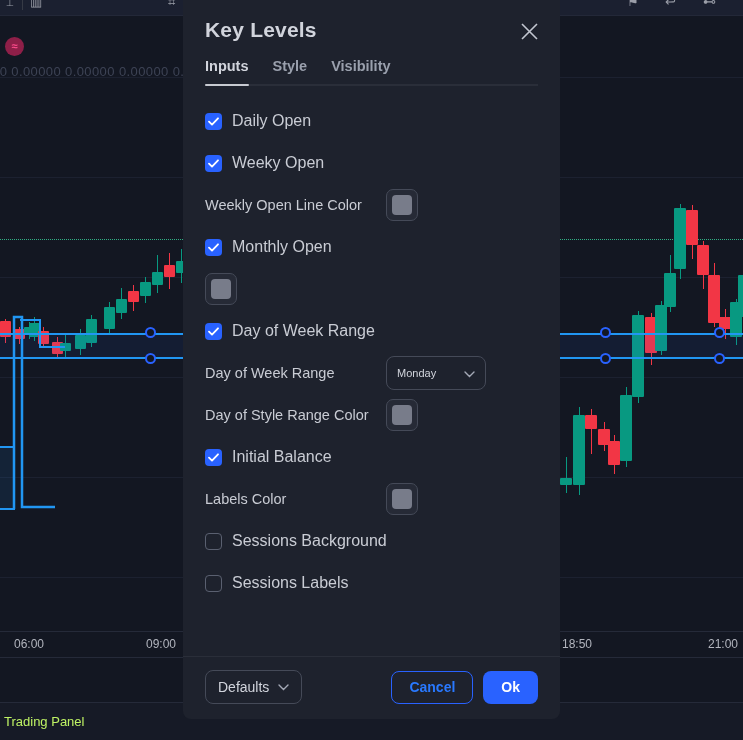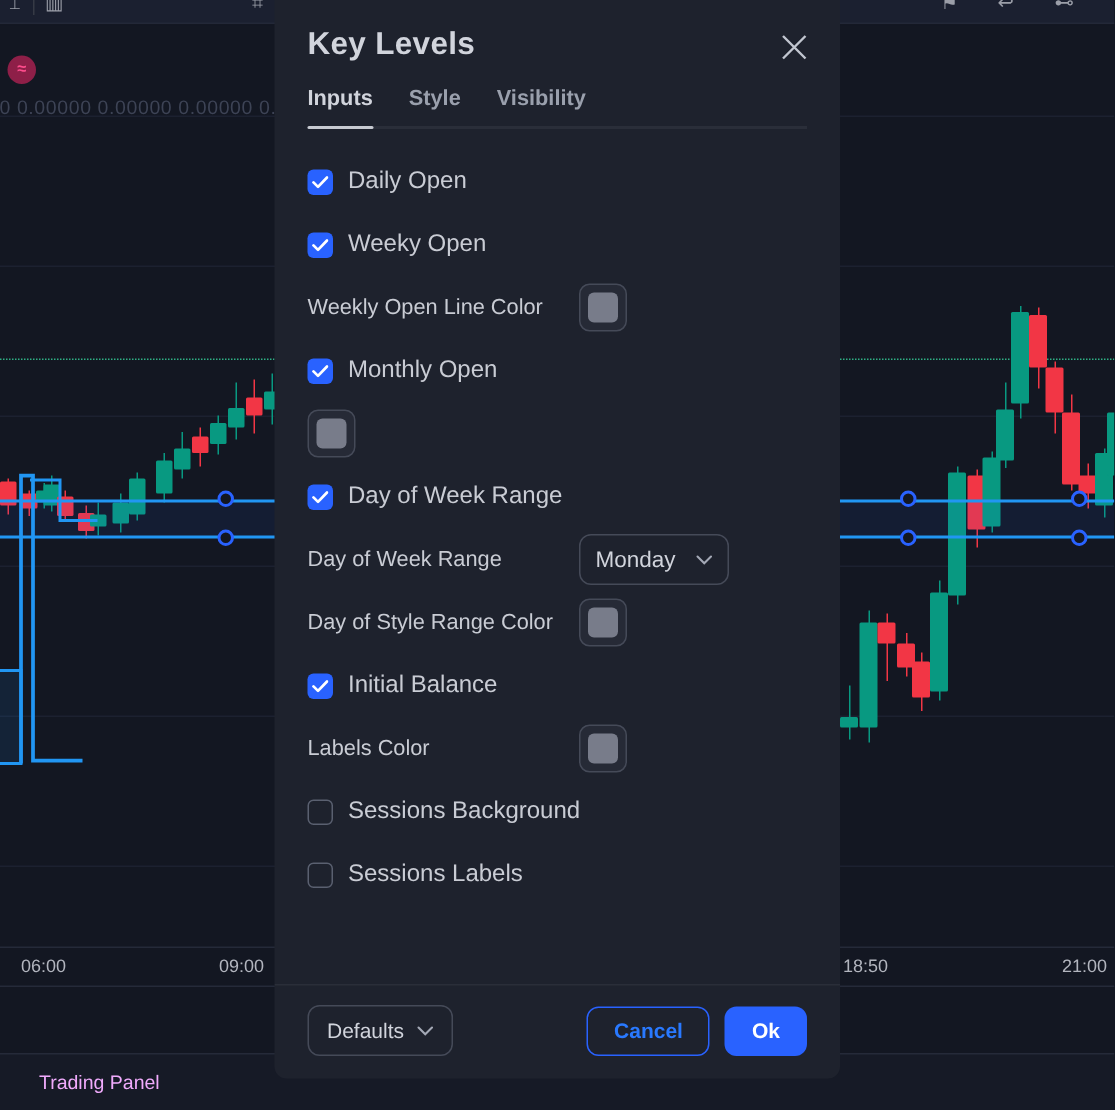--- a/index.html
+++ b/index.html
@@ -91,22 +91,22 @@
     position: absolute; left: 0; top: 657px; width: 743px; height: 45px;
     border-top: 1px solid #252a39;
     background: #131722;
   }
   .bottom-bar {
     position: absolute; left: 0; top: 702px; width: 743px; height: 38px;
     background: #161a26;
     border-top: 1px solid #252a39;
   }
   .bottom-bar-label {
-    position: absolute; left: 26px; top: 11px;
-    color: #f0abfc; font-size: 13px;
+    position: absolute; left: 4px; top: 11px;
+    color: #bef264; font-size: 13px;
   }
 
   .right-scale-line {
     position: absolute; top: 17px; width: 1px; height: 614px; background: #252a39;
   }
   .modal {
     position: absolute; left: 183px; top: -14px;
     width: 377px; height: 733px;
     background: #1e222d;
     border-radius: 8px;
@@ -190,21 +190,21 @@
     width: 20px; height: 20px; border-radius: 4px;
     background: #787c8a;
   }
 
   .select {
     width: 100px; height: 34px; border-radius: 8px;
     border: 1px solid #454a58; background: #1e222d;
     display: flex; align-items: center; justify-content: space-between;
     padding: 0 10px; cursor: pointer;
   }
-  .select-value { color: #d1d4dc; font-size: 15px; }
+  .select-value { color: #d1d4dc; font-size: 11px; }
   .select .chev { color: #a4a9b6; }
 
   .modal-footer {
     flex: 0 0 auto;
     border-top: 1px solid #2a2e39;
     padding: 13px 22px 15px 22px;
     display: flex; align-items: center; justify-content: space-between;
   }
   .defaults-btn {
     height: 34px; border-radius: 8px;

